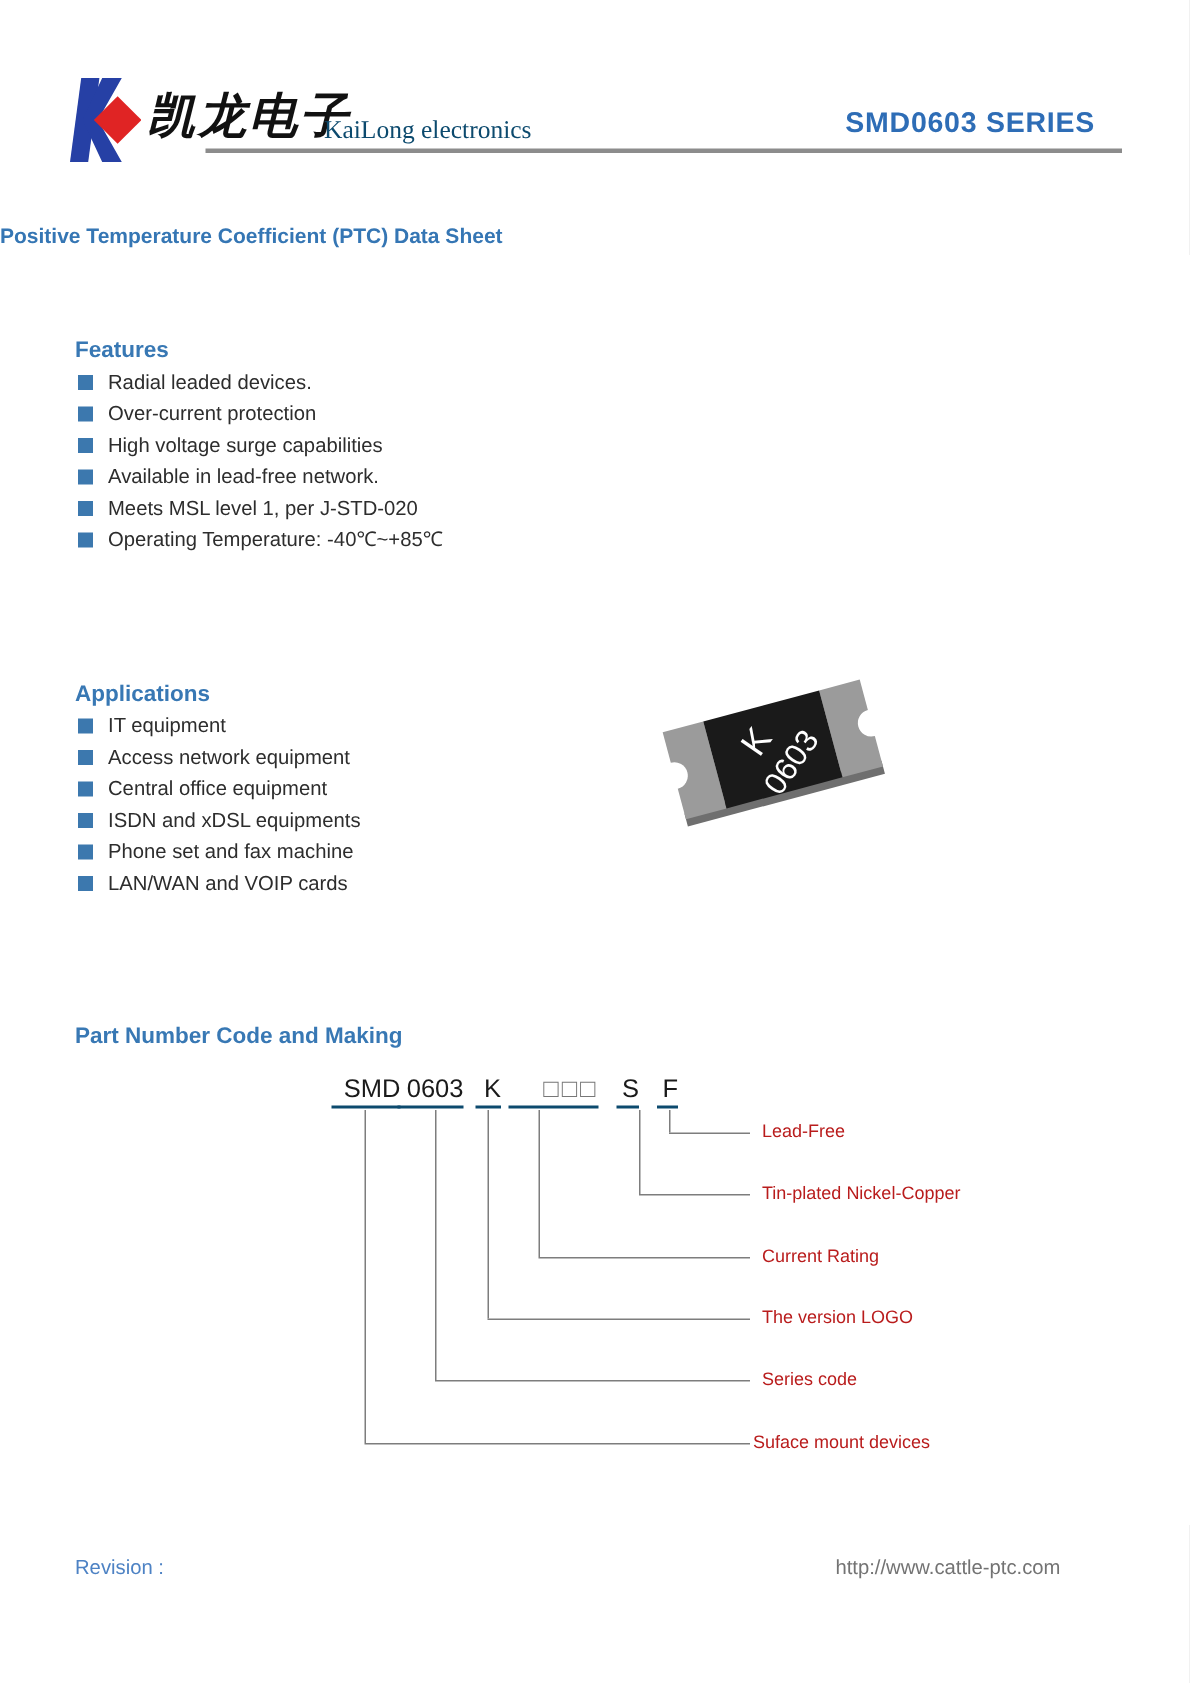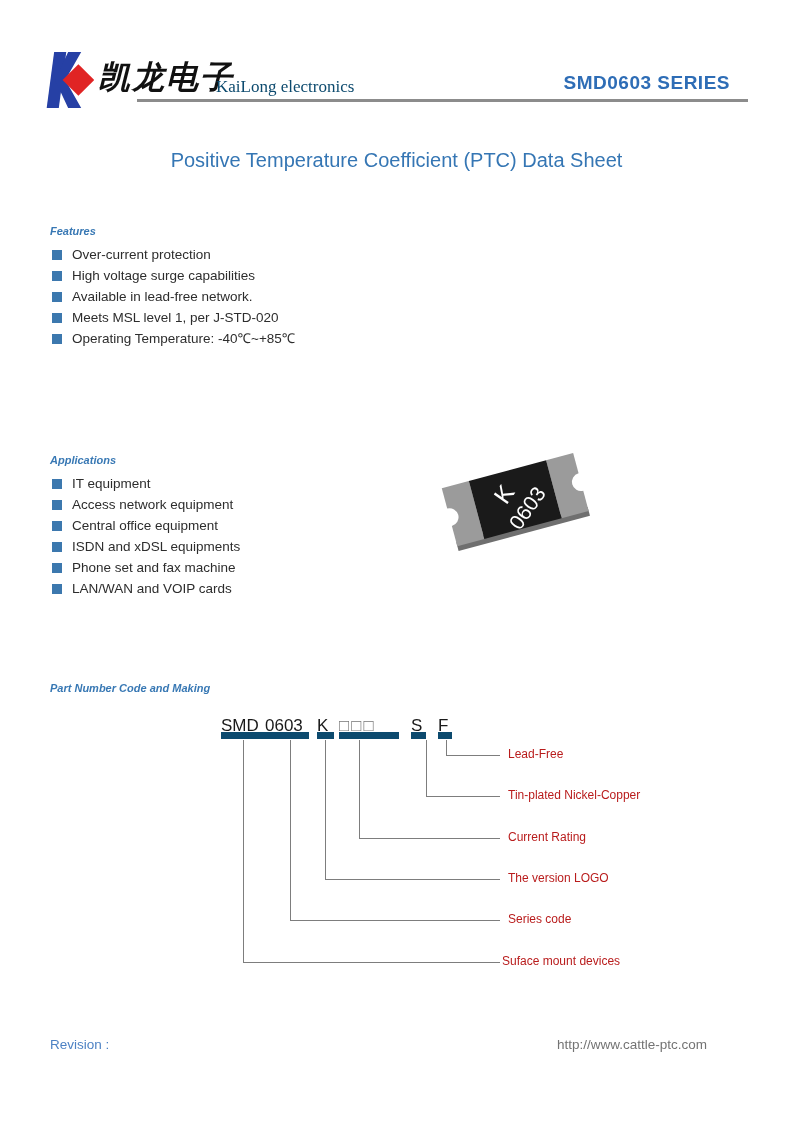--- a/index.html
+++ b/index.html
@@ -28,43 +28,43 @@
   }
   .header-rule { position: absolute; left: 137px; top: 99px; width: 611px; height: 3px; background: #8c8c8c; }
   .series {
     position: absolute; right: 63px; top: 72px;
     font-size: 19px; font-weight: bold; color: #2e6db6;
     letter-spacing: 0.5px;
   }
   
   .doc-title {
     position: absolute; left: 0; top: 149px; width: 100%;
-    text-align: center; font-size: 20px; font-weight: normal; color: #3576b4;
-  }
-  
-  .section-heading { position: absolute; font-size: 11px; font-weight: bold; color: #3878b4; left: 50px; font-style: italic; }
+    font-size: 14px; font-weight: bold; color: #3576b4;
+  }
+  
+  .section-heading { position: absolute; font-size: 15px; font-weight: bold; color: #3878b4; left: 50px; }
   #features-heading { top: 225px; }
   #applications-heading { top: 454px; }
   #pn-heading { top: 682px; }
   .bullet-list { position: absolute; left: 50px; }
   #features-list { top: 246px; }
   #applications-list { top: 475px; }
   .bullet-item { display: flex; align-items: flex-start; height: 21px; }
   .bullet-square {
     width: 10px; height: 10px; background: #3c78ae;
     margin: 4px 10px 0 2px; flex: 0 0 auto;
   }
   .bullet-text { font-size: 13.5px; color: #2d2d2d; line-height: 18px; white-space: nowrap; }
   
   .chip-wrap { position: absolute; left: 436px; top: 445px; width: 160px; height: 115px; }
   
   .pn-seg {
     position: absolute; top: 715px; height: 24px;
-    text-align: left; font-size: 17px; color: #1a1a1a;
-    border-bottom: 7px solid #0c4a6e; line-height: 21px; white-space: nowrap;
+    text-align: right; font-size: 17px; color: #1a1a1a;
+    border-bottom: 2px solid #0c4a6e; line-height: 21px; white-space: nowrap;
   }
   #seg-smd  { left: 221px; width: 46px; }
   #seg-0603 { left: 265px; width: 44px; }
   #seg-k    { left: 317px; width: 17px; }
   #seg-box  { left: 339px; width: 60px; color: #777; letter-spacing: 2px; }
   #seg-s    { left: 411px; width: 15px; }
   #seg-f    { left: 438px; width: 14px; }
   .vline { position: absolute; width: 1px; background: #7d7d7d; top: 740px; }
   .hline { position: absolute; height: 1px; background: #7d7d7d; }
   .pn-label { position: absolute; left: 508px; font-size: 12px; color: #b91c1c; white-space: nowrap; }
@@ -108,20 +108,24 @@
   <div class="company-en">KaiLong electronics</div>
   <div class="header-rule"></div>
   <div class="series">SMD0603   SERIES</div>
 
   <div class="doc-title">Positive Temperature Coefficient (PTC) Data Sheet</div>
 
   <div class="section-heading" id="features-heading">Features</div>
   <div class="bullet-list" id="features-list">
     <div class="bullet-item">
         <span class="bullet-square"></span>
+        <span class="bullet-text">Radial leaded devices.</span>
+      </div>
+    <div class="bullet-item">
+        <span class="bullet-square"></span>
         <span class="bullet-text">Over-current protection</span>
       </div>
     <div class="bullet-item">
         <span class="bullet-square"></span>
         <span class="bullet-text">High voltage surge capabilities</span>
       </div>
     <div class="bullet-item">
         <span class="bullet-square"></span>
         <span class="bullet-text">Available in lead-free network.</span>
       </div>

